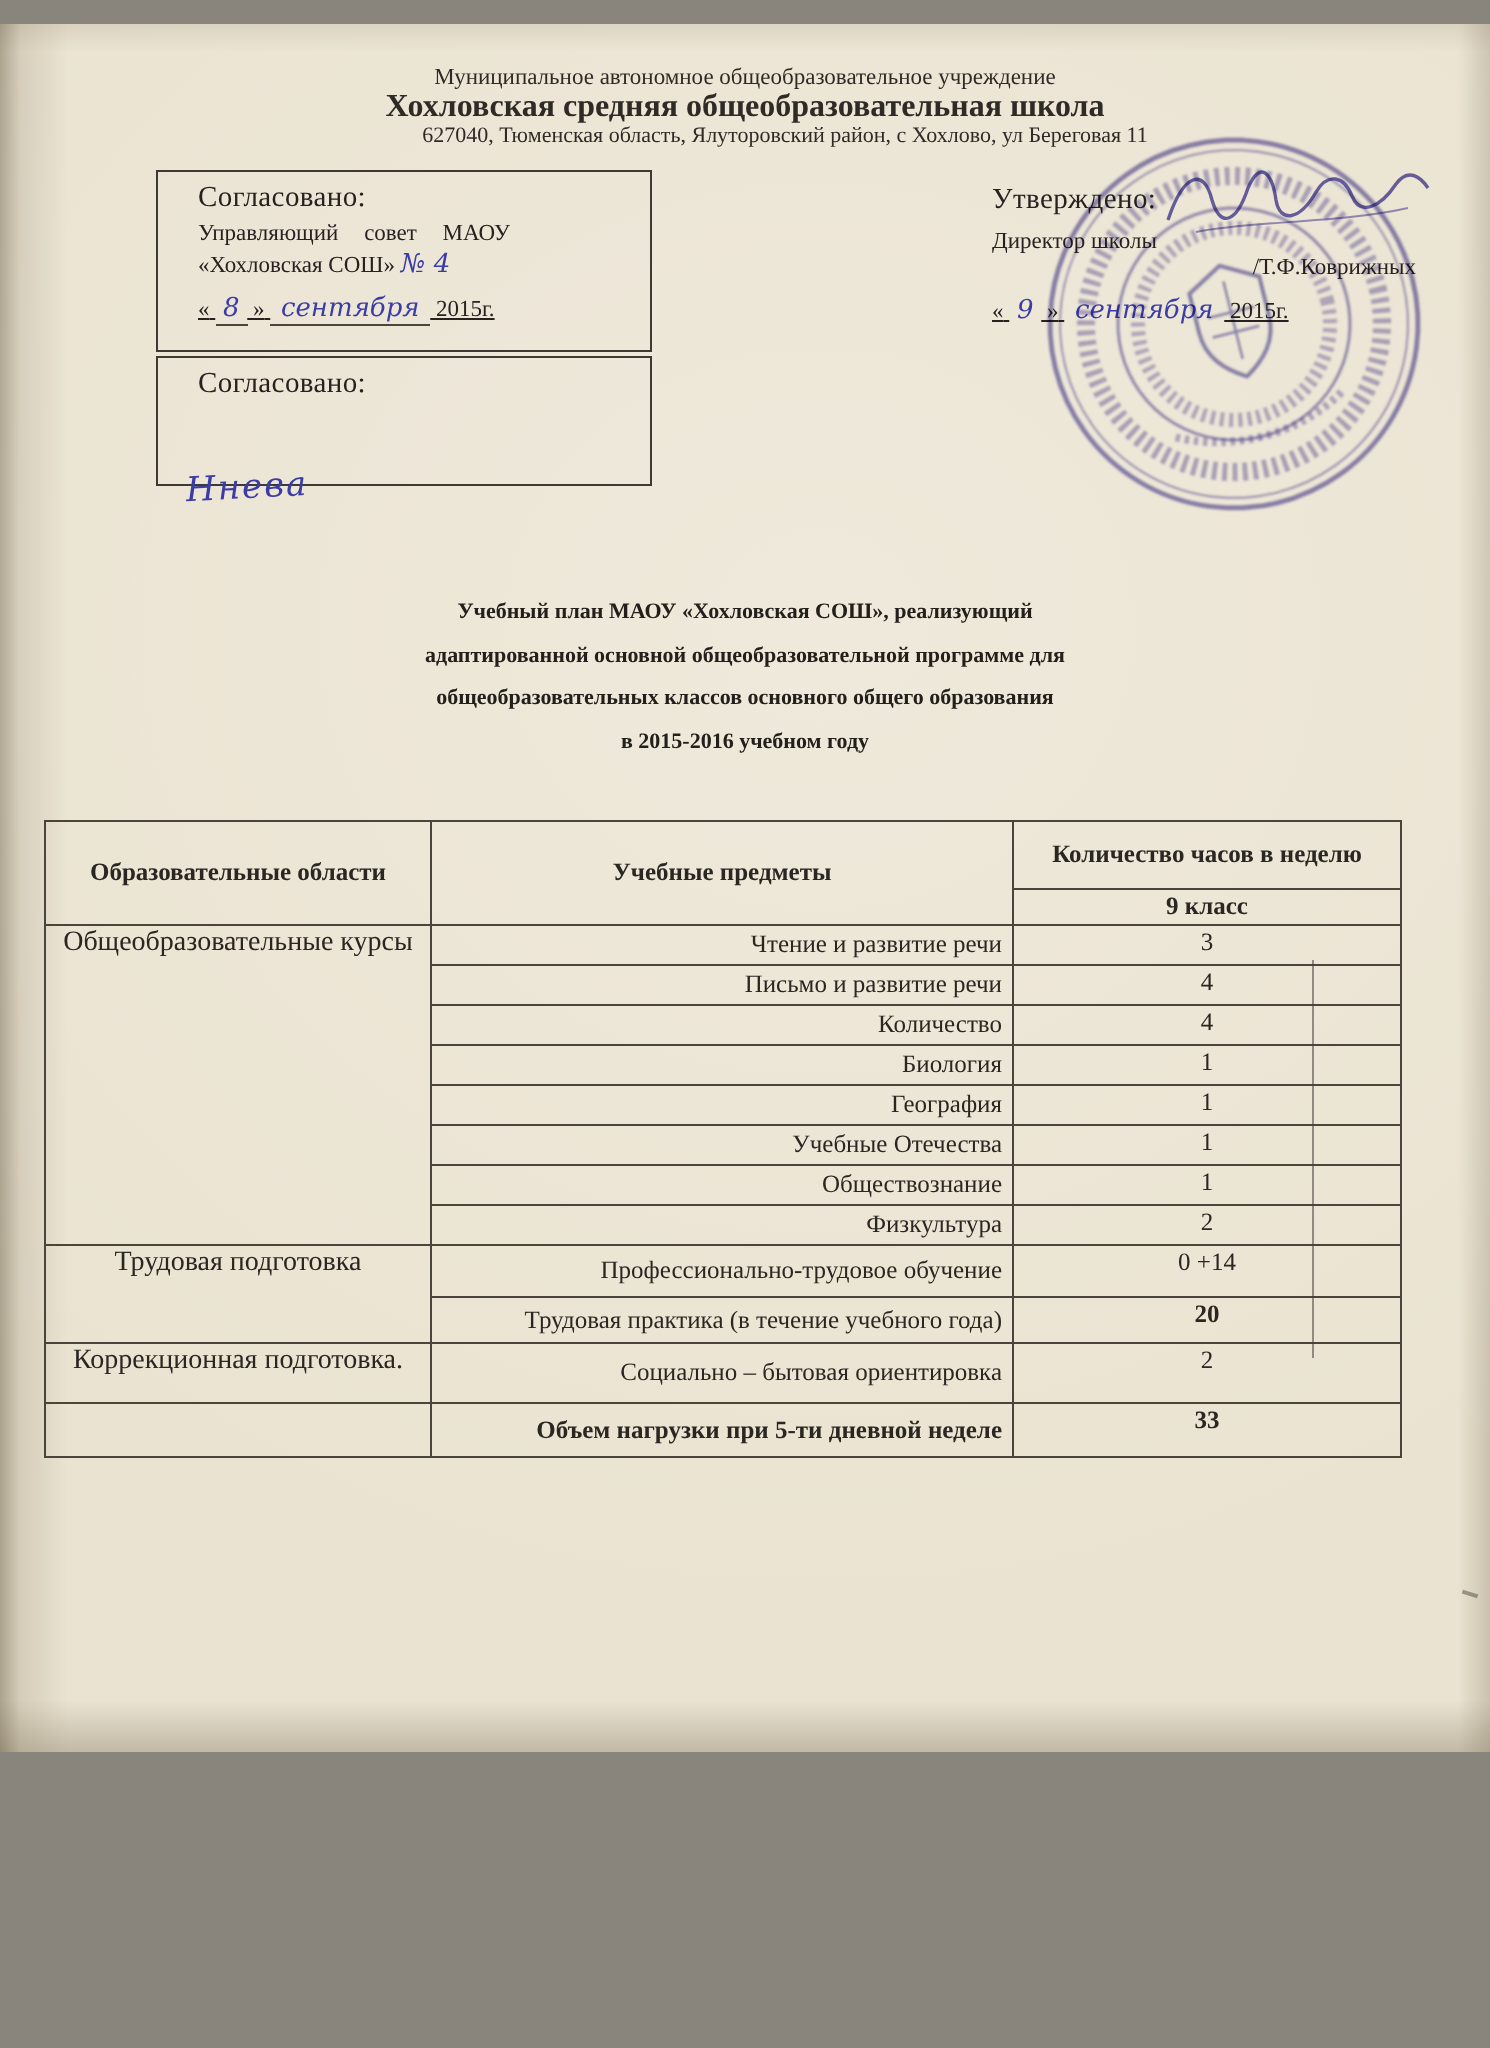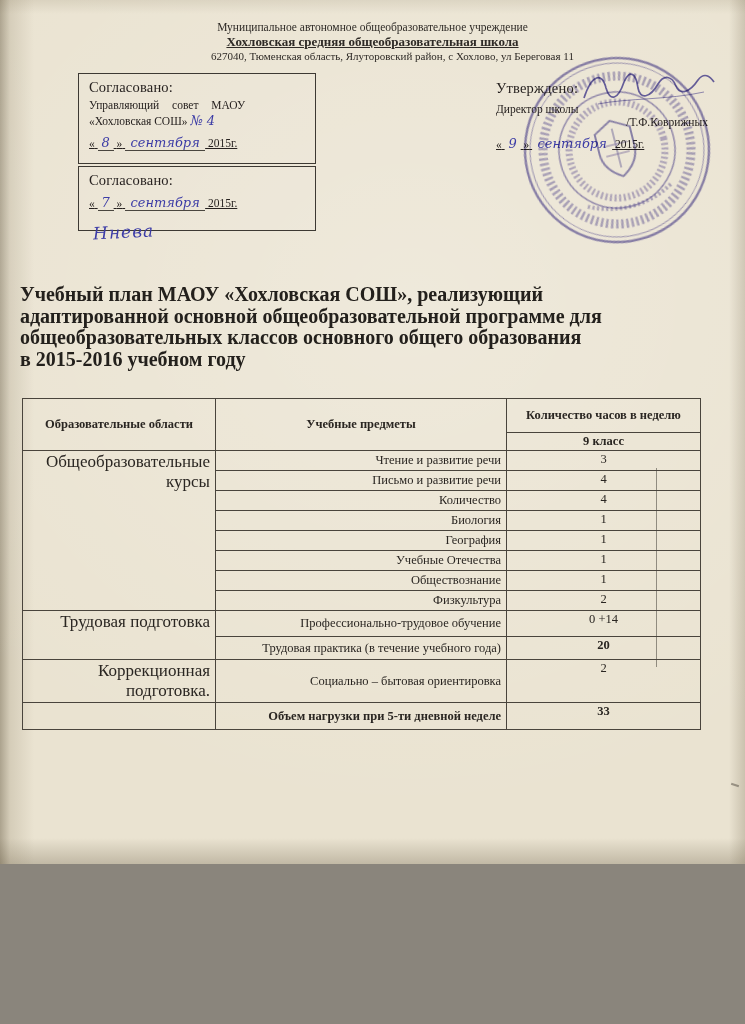--- a/index.html
+++ b/index.html
@@ -1,32 +1,32 @@
 <!DOCTYPE html>
 <html><head>
 <meta charset="utf-8">
 <style>
   html,body{margin:0;padding:0;background:#8a857c;}
   .page{
-    position:relative;width:745px;height:864px;margin:0 auto;overflow:hidden;
+    position:relative;width:745px;height:864px;margin:12px auto;overflow:hidden;
     font-family:"Liberation Serif","DejaVu Serif",serif;color:#272220;
     background:
       radial-gradient(130% 100% at 55% 35%, rgba(255,255,255,0.22), rgba(255,255,255,0) 60%),
       linear-gradient(to right, rgba(96,84,60,0.45) 0px, rgba(150,138,112,0.25) 10px, rgba(0,0,0,0) 34px),
       linear-gradient(to left, rgba(120,108,84,0.28) 0px, rgba(0,0,0,0) 16px),
       linear-gradient(to top, rgba(100,88,64,0.30) 0px, rgba(0,0,0,0) 26px),
       linear-gradient(to bottom, rgba(140,128,100,0.18) 0px, rgba(0,0,0,0) 14px),
       #eae3d1;
   }
   .hdr{position:absolute;top:20px;left:0;right:0;text-align:center;line-height:14.5px;color:#2e2a26;}
   .hdr .l1{font-size:11.5px;}
-  .hdr .l2{font-size:13px;font-weight:bold;text-decoration:underline;}
+  .hdr .l2{font-size:16px;font-weight:bold;}
   .hdr .l3{font-size:11px;padding-left:40px;}
 
-  .abox{position:absolute;border:1px solid #3d3933;padding:5px 10px 6px 10px;background:rgba(255,255,255,0.03);}
+  .abox{position:absolute;border:1px solid #3d3933;padding:5px 10px 6px 20px;background:rgba(255,255,255,0.03);}
   .abox1{left:78px;top:73px;width:216px;height:78px;}
   .abox2{left:78px;top:166px;width:216px;height:52px;}
   .abox-title{font-size:14.5px;letter-spacing:.2px;}
   .abox-body{font-size:11.5px;line-height:15px;margin-top:2px;}
   .ws{word-spacing:10px;}
   .dateline{font-size:11.5px;margin-top:6px;white-space:nowrap;text-decoration:underline;}
   .hand{font-family:"DejaVu Serif",serif;font-style:italic;color:#3c3ca6;}
   .hand-day{display:inline-block;min-width:16px;text-align:center;border-bottom:1px solid #4a463f;font-size:13px;}
   .hand-month{display:inline-block;min-width:72px;text-align:center;border-bottom:1px solid #4a463f;font-size:13px;padding:0 4px;}
   .hand-nobd{border-bottom:none;}
@@ -35,31 +35,31 @@
 
   .rappr{position:absolute;left:496px;top:80px;width:218px;}
   .rappr .abox-title{font-size:14.5px;}
   .rappr .role{font-size:11.5px;margin-top:6px;}
   .rappr .name{font-size:11.5px;text-align:right;margin-top:1px;padding-right:6px;}
   .rappr .dateline{margin-top:8px;}
 
   .stamp{position:absolute;left:515px;top:48px;mix-blend-mode:multiply;pointer-events:none;}
   .sigsvg{position:absolute;left:578px;top:64px;mix-blend-mode:multiply;pointer-events:none;}
 
-  .doc-title{position:absolute;top:284px;left:20px;right:20px;text-align:left;
-    font-weight:bold;font-size:20px;line-height:21.5px;color:#23201c;}
+  .doc-title{position:absolute;top:284px;left:20px;right:20px;text-align:center;
+    font-weight:bold;font-size:11px;line-height:21.5px;color:#23201c;}
 
   table.plan{position:absolute;left:22px;top:398px;width:678px;border-collapse:collapse;
     font-size:12.5px;color:#2a2622;table-layout:fixed;}
   table.plan col.c1{width:193px;} table.plan col.c2{width:291px;} table.plan col.c3{width:194px;}
   table.plan th,table.plan td{border:1px solid #49443c;padding:1px 5px;}
   table.plan thead th{font-weight:bold;text-align:center;vertical-align:middle;}
   .hrow1{height:34px;} .hrow2{height:17px;}
   tbody tr{height:20px;}
-  td.area{text-align:right;vertical-align:top;font-size:17px;}
+  td.area{text-align:center;vertical-align:top;font-size:14px;}
   td.subj{text-align:right;vertical-align:middle;}
   td.hrs{text-align:center;vertical-align:top;}
   tr.tall1{height:26px;} tr.tall2{height:23px;} tr.tall3{height:30px;} tr.tall4{height:27px;}
   .b{font-weight:bold;}
 
   .artifact-vline{position:absolute;left:656px;top:468px;width:1px;height:199px;background:rgba(70,66,58,0.55);}
   .artifact-mark{position:absolute;left:378px;top:1006px;mix-blend-mode:multiply;}
   .artifact-edge{position:absolute;left:731px;top:784px;width:8px;height:2px;background:rgba(80,74,64,0.5);transform:rotate(18deg);}
 </style>
 </head>
@@ -84,27 +84,20 @@
       <span>«</span>
       <span class="hand hand-day">8</span>
       <span>»</span>
       <span class="hand hand-month">сентября</span>
       <span>2015г.</span>
     </div>
   </div>
 
   <div class="abox abox2">
     <div class="abox-title">Согласовано:</div>
-    <div class="dateline">
-      <span>«</span>
-      <span class="hand hand-day">7</span>
-      <span>»</span>
-      <span class="hand hand-month">сентября</span>
-      <span>2015г.</span>
-    </div>
     <div class="hand sig-text">Ннева</div>
   </div>
 
   <div class="rappr">
     <div class="abox-title">Утверждено:</div>
     <div class="role">Директор школы</div>
     <div class="name">/Т.Ф.Коврижных</div>
     <div class="dateline">
       <span>«</span>
       <span class="hand hand-day hand-nobd">9</span>

